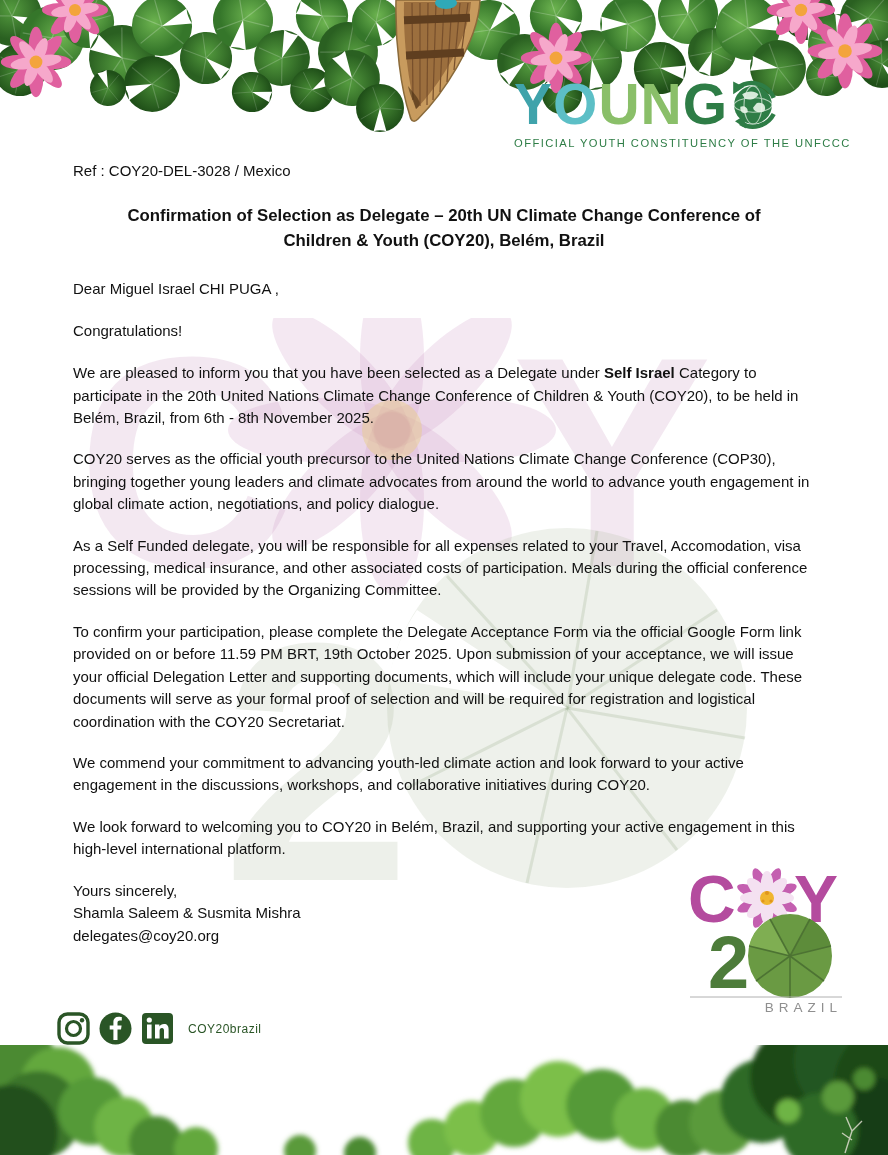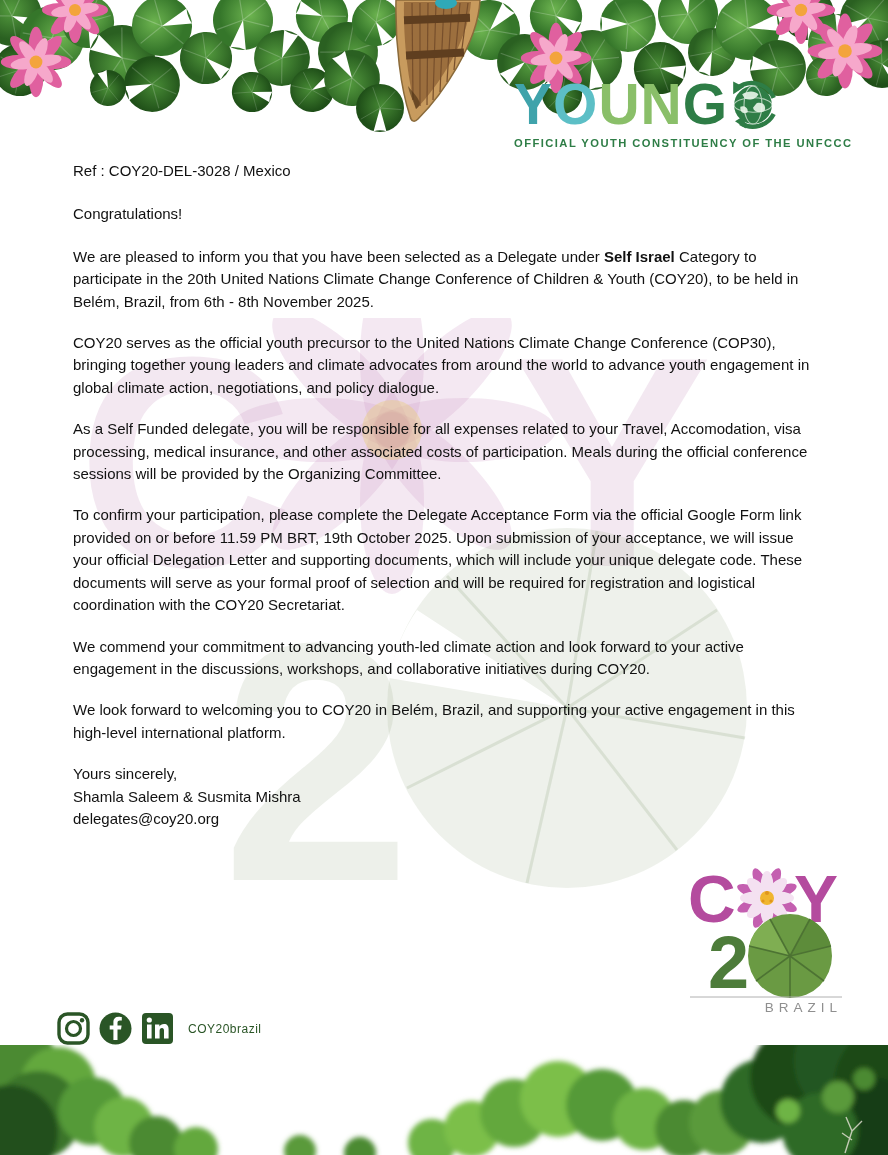--- a/index.html
+++ b/index.html
@@ -10,21 +10,21 @@
   .banner { position:absolute; top:0; left:0; width:888px; height:210px; pointer-events:none; }
 
   
   .youngo { position:absolute; top:76px; left:514px; width:320px; }
   .youngo-word { display:flex; align-items:center; font-weight:700; font-size:57px; letter-spacing:1px; line-height:1; }
   .yo-teal   { color:#3fa3ab; }
   .yo-cyan   { color:#5cbfc6; }
   .yo-lgreen { color:#8abf69; }
   .yo-dgreen { color:#2e7d46; }
   .youngo-globe { width:54px; height:54px; margin-left:-2px; }
-  .youngo-tagline { margin-top:4px; font-size:11.2px; font-weight:700; letter-spacing:1.45px; color:#2e7d46; white-space:nowrap; }
+  .youngo-tagline { margin-top:4px; font-size:11.2px; font-weight:400; letter-spacing:1.45px; color:#2e7d46; white-space:nowrap; }
 
   
   .watermark { position:absolute; top:318px; left:82px; width:710px; height:575px; pointer-events:none; }
 
   
   .content { position:absolute; top:160px; left:73px; width:742px; color:#111; font-size:15px; line-height:22.4px; }
   .ref-line { margin-bottom:21px; }
   .letter-title { text-align:center; font-weight:700; font-size:16.8px; line-height:25px; margin-bottom:25px; }
   .content p { margin-bottom:19px; }
   .content .gap-big { margin-bottom:20px; }
@@ -233,21 +233,26 @@
           <line x1="0" y1="0" x2="-40" y2="175"></line>
           <line x1="0" y1="0" x2="-160" y2="80"></line>
       </g>
       <path d="M0,0 L-178,-30 A180,180 0 0 1 -150,-98 Z" fill="#fff"></path>
     </g>
   </svg>
 
   <div class="content">
     <div class="ref-line">Ref : COY20-DEL-3028 / Mexico</div>
 
-
+    <div class="letter-title">
+      <div>Confirmation of Selection as  Delegate – 20th UN Climate Change Conference of</div>
+      <div>Children &amp; Youth (COY20), Belém, Brazil</div>
+    </div>
+
+    <p>Dear Miguel Israel CHI PUGA ,</p>
     <p class="gap-big">Congratulations!</p>
 
     <p><span>We are pleased to inform you that you have been selected as a  Delegate under </span><b>Self Israel</b><span> Category to participate in the 20th United Nations Climate Change Conference of Children &amp; Youth (COY20), to be held in Belém, Brazil, from 6th - 8th November 2025.</span></p>
 
     <p>COY20 serves as the official youth precursor to the United Nations Climate Change Conference (COP30), bringing together young leaders and climate advocates from around the world to advance youth engagement in global climate action, negotiations, and policy dialogue.</p>
     <p>As a Self Funded delegate, you will be responsible for all expenses related to your Travel, Accomodation, visa processing, medical insurance, and other associated costs of participation. Meals during the official conference sessions will be provided by the Organizing Committee.</p>
     <p>To confirm your participation, please complete the Delegate Acceptance Form via the official Google Form link provided on or before 11.59 PM BRT, 19th October 2025. Upon submission of your acceptance, we will issue your official Delegation Letter and supporting documents, which will include your unique delegate code. These documents will serve as your formal proof of selection and will be required for registration and logistical coordination with the COY20 Secretariat.</p>
     <p>We commend your commitment to advancing youth-led climate action and look forward to your active engagement in the discussions, workshops, and collaborative initiatives during COY20.</p>
     <p>We look forward to welcoming you to COY20 in Belém, Brazil, and supporting your active engagement in this high-level international platform.</p>
 

